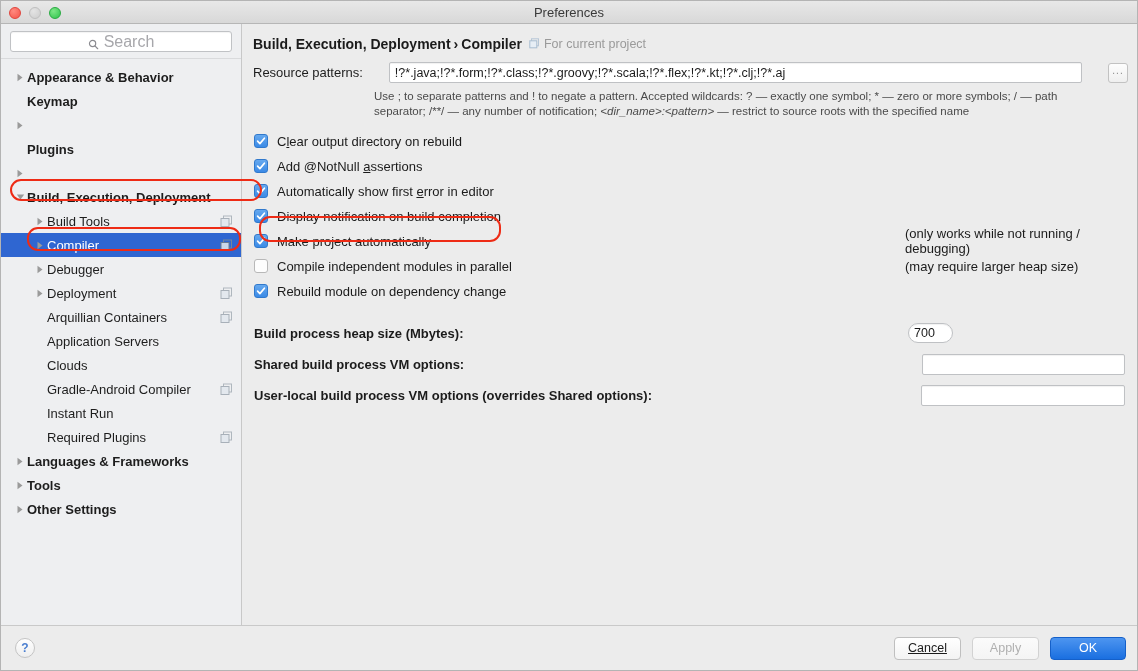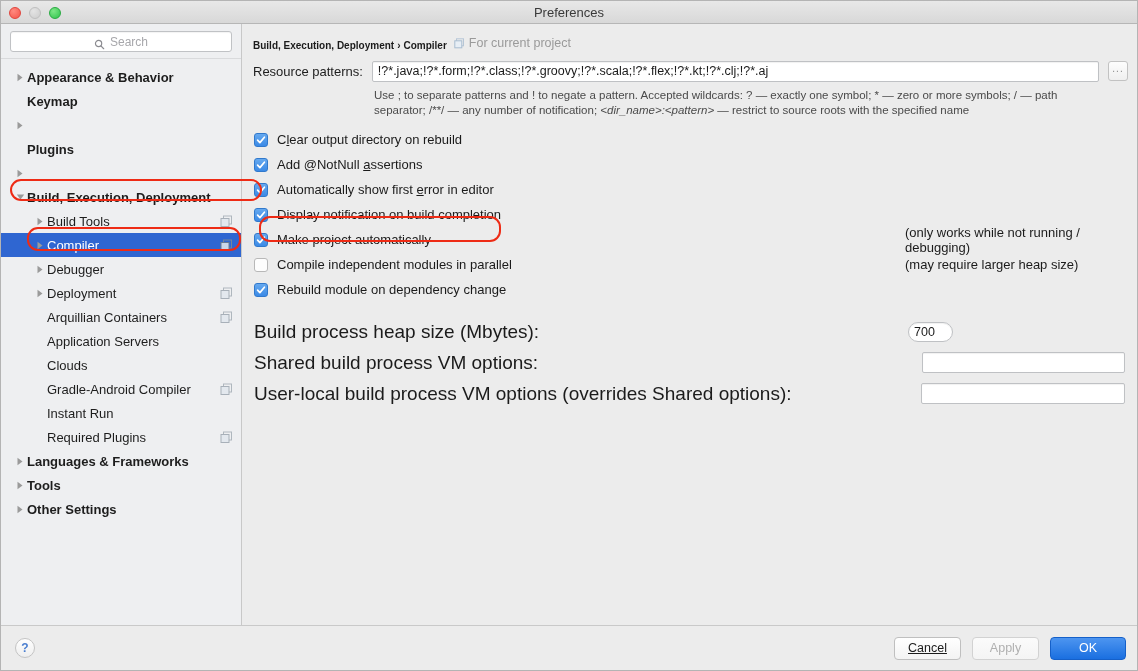--- a/index.html
+++ b/index.html
@@ -53,21 +53,21 @@
   .search-box {
     height: 21px;
     background: #fff;
     border: 1px solid #c0c2c5;
     border-radius: 3px;
     display: flex; align-items: center; justify-content: center;
     gap: 5px;
     box-shadow: inset 0 1px 1px rgba(0,0,0,.05);
   }
   .search-box .mag { width: 11px; height: 11px; display:block; }
-  .search-box .ph { font-size: 12px; color: #a7a7ab; }
+  .search-box .ph { font-size: 16px; color: #a7a7ab; }
 
   .tree { flex: 1 1 auto; padding-top: 6px; overflow: hidden; position: relative; }
   .node {
     height: 24px; display: flex; align-items: center;
     position: relative; padding-right: 8px;
     font-size: 13px; color: #1d1d1d;
     white-space: nowrap;
   }
   .node .arrow {
     width: 14px; flex: 0 0 14px; display: flex;
@@ -83,25 +83,25 @@
   .node.selected .label { color: #fff; }
   .scope-ic { width: 13px; height: 13px; flex: 0 0 13px; opacity: .55; margin-left: 4px; }
   .node.selected .scope-ic { opacity: .9; }
 
   
   .main { flex: 1 1 auto; background: #ececec; position: relative; min-width: 0; }
   .crumbbar {
     padding: 12px 0 10px 11px;
     display: flex; align-items: baseline; gap: 7px;
   }
-  .crumb { font-size: 10px; font-weight: bold; color: #1b1b1b; }
+  .crumb { font-size: 14px; font-weight: bold; color: #1b1b1b; }
   .crumb .sep { font-weight: bold; margin: 0 3px; }
   .forproj { font-size: 12.5px; color: #9a9a9a; display: flex; align-items: center; gap: 4px; }
 
-  .row-res { display: flex; align-items: center; padding: 0 0 0 11px; gap: 9px; justify-content: space-between; }
+  .row-res { display: flex; align-items: center; padding: 0 0 0 11px; gap: 26px; justify-content: space-between; }
   .lbl { font-size: 13px; color: #1d1d1d; }
   .txtfield {
     background: #fff; border: 1px solid #bfc1c4; border-radius: 2px;
     height: 21px; display: flex; align-items: center;
     padding: 0 5px; font-size: 12.5px; color: #1a1a1a;
     box-shadow: inset 0 1px 1px rgba(0,0,0,.06);
   }
   #res-field { flex: 1 1 auto; min-width: 0; overflow: hidden; white-space: nowrap; }
   .ellipsis-btn {
     width: 20px; height: 20px; flex: 0 0 20px;
@@ -129,21 +129,21 @@
   .ckbox.off { background: #fdfdfd; border: 1px solid #b8b8b8; }
   .ckbox svg { display: block; }
   .cklabel { font-size: 13px; color: #1b1b1b; }
   .cklabel u { text-decoration: underline; }
   .ckaside {
     position: absolute; left: 651px; font-size: 13px; color: #1b1b1b;
   }
 
   .fields { margin-top: 14px; padding-left: 12px; position: relative; }
   .frow { height: 31px; display: flex; align-items: center; position: relative; }
-  .frow .flabel { font-size: 19px; color: #1b1b1b; }
+  .frow .flabel { font-size: 13px; color: #1b1b1b; font-weight: bold; }
   .heap-input {
     position: absolute; left: 654px; width: 45px; height: 20px; border-radius: 10px;
   }
   .vm-input { position: absolute; height: 21px; right: 12px; }
 
   
   .footer {
     height: 45px; flex: 0 0 45px;
     background: #ececec;
     border-top: 1px solid #c9c9c9;

